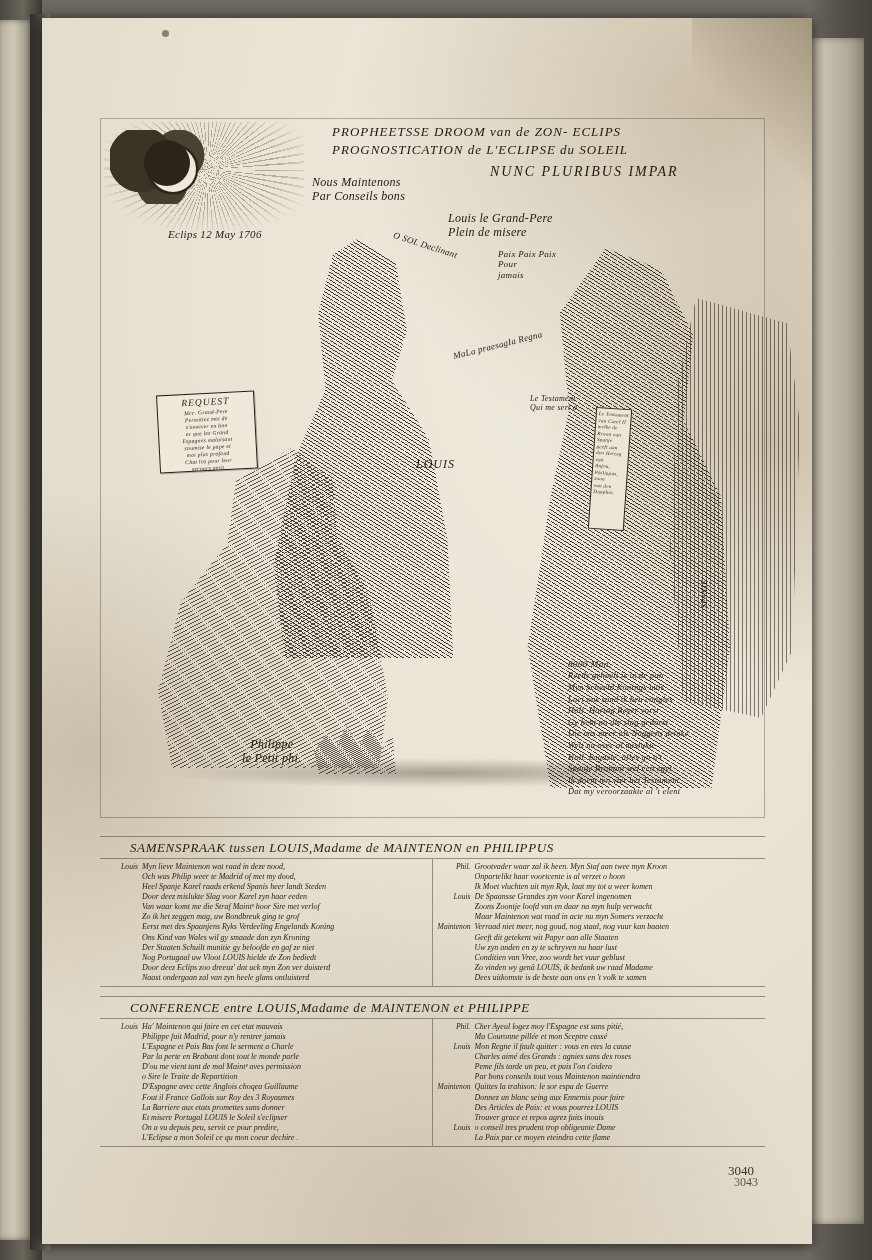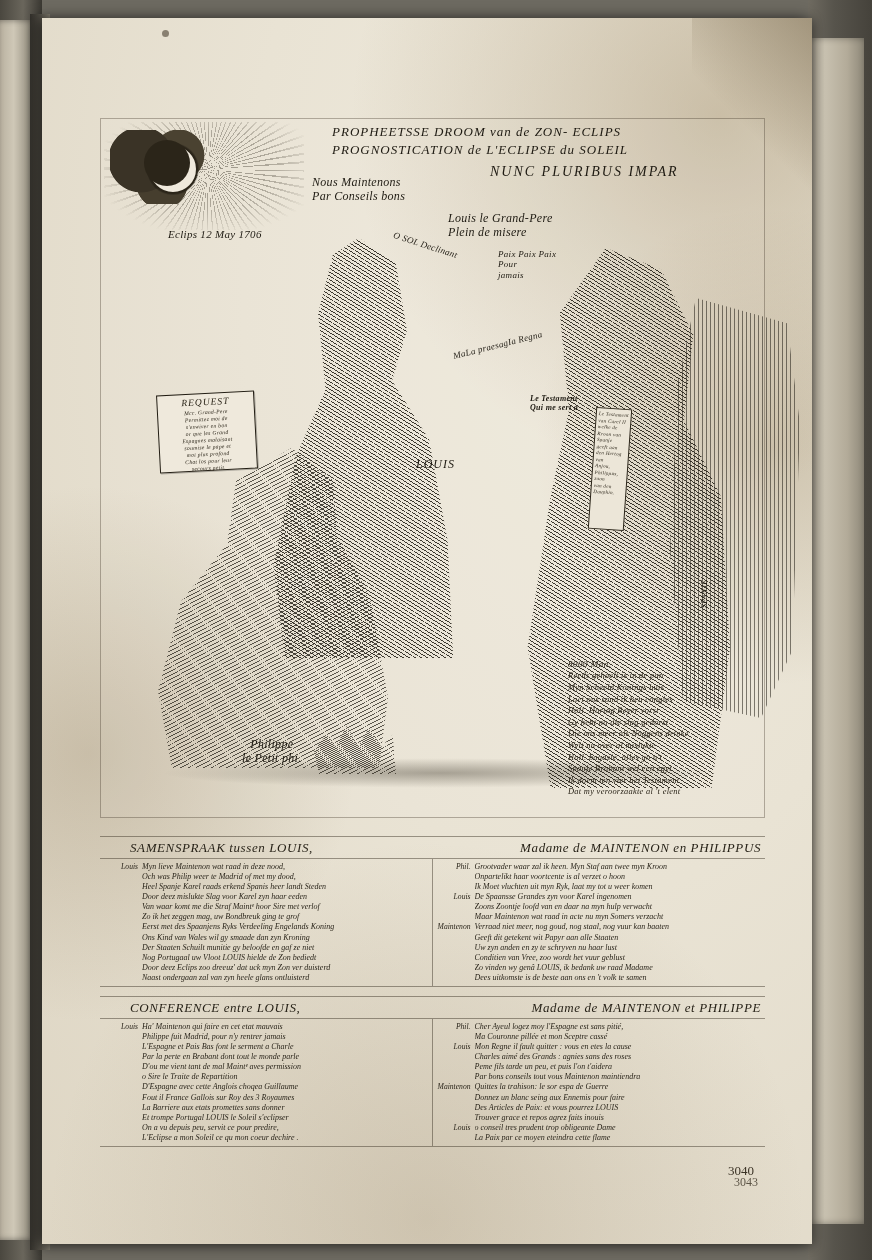--- a/index.html
+++ b/index.html
@@ -104,21 +104,21 @@
     box-shadow:0 0 0 1px rgba(0,0,0,.2);
   }
   .eclipse-shadow{
     position:absolute;left:40px;top:18px;width:46px;height:46px;border-radius:50%;
     background:#2b2519;
   }
   .eclips-caption{left:68px;top:110px;font-size:11px;}
 
   .lbl{position:absolute;font-size:12px;line-height:1.15;color:#1e1a12;}
   .lbl.sm{font-size:9px;}
-  .lbl.xs{font-size:8px;font-weight:bold;}
+  .lbl.xs{font-size:8px;}
 
   
   .fig{position:absolute;}
   .hatch{
     background-image:repeating-linear-gradient(
       32deg, rgba(30,26,18,.85) 0px, rgba(30,26,18,.85) .8px, rgba(30,26,18,0) .8px, rgba(30,26,18,0) 3.2px);
   }
   .hatch2{
     background-image:repeating-linear-gradient(
       -28deg, rgba(30,26,18,.7) 0px, rgba(30,26,18,.7) .8px, rgba(30,26,18,0) .8px, rgba(30,26,18,0) 3.6px);
@@ -182,22 +182,22 @@
   }
 
   
   .textblock{
     position:absolute;left:58px;width:665px;color:#241f15;
   }
   .tb1{top:818px;}
   .tb2{top:978px;}
   .rule{height:1px;background:rgba(50,42,28,.45);}
   .tb-head{
-    display:flex;justify-content:space-between;align-items:baseline;
-    font-size:13px;font-style:italic;letter-spacing:.6px;padding:3px 4px 2px;gap:40px;
+    display:flex;align-items:baseline;
+    font-size:13px;font-style:italic;letter-spacing:.6px;padding:3px 4px 2px;
   }
   .tb-head .h-left{padding-left:26px;}
   .cols{display:flex;border-top:1px solid rgba(50,42,28,.45);}
   .col{width:50%;padding:3px 4px;box-sizing:border-box;}
   .col.left{border-right:1px solid rgba(50,42,28,.45);}
   .spk-row{display:flex;align-items:flex-start;font-size:8px;line-height:1.26;}
   .spk{
     width:34px;flex:0 0 34px;font-style:italic;font-size:7.6px;text-align:right;
     padding-right:4px;color:#241f15;
   }
@@ -377,21 +377,21 @@
             <div class="lines">
               <div>Ha' Maintenon qui faire en cet etat mauvais</div>
               <div>Philippe fuit Madrid, pour n'y rentrer jamais</div>
               <div>L'Espagne et Pais Bas font le serment a Charle</div>
               <div>Par la perte en Brabant dont tout le monde parle</div>
               <div>D'ou me vient tant de mal Maintᵉ aves permission</div>
               <div>o Sire le Traite de Repartition</div>
               <div>D'Espagne avec cette Anglois choqea Guillaume</div>
               <div>Fout il France Gallois sur Roy des 3 Royaumes</div>
               <div>La Barriere aux etats promettes sans donner</div>
-              <div>Et trompe Portugal LOUIS le Soleil s'eclipser</div>
+              <div>Et misere Portugal LOUIS le Soleil s'eclipser</div>
               <div>On a vu depuis peu, servit ce pour predire,</div>
               <div>L'Eclipse a mon Soleil ce qu mon coeur dechire .</div>
             </div>
           </div>
         </div>
         <div class="col">
           <div class="spk-row">
             <div class="spk">Phil.</div>
             <div class="lines">
               <div>Cher Ayeul logez moy l'Espagne est sans pitié,</div>

